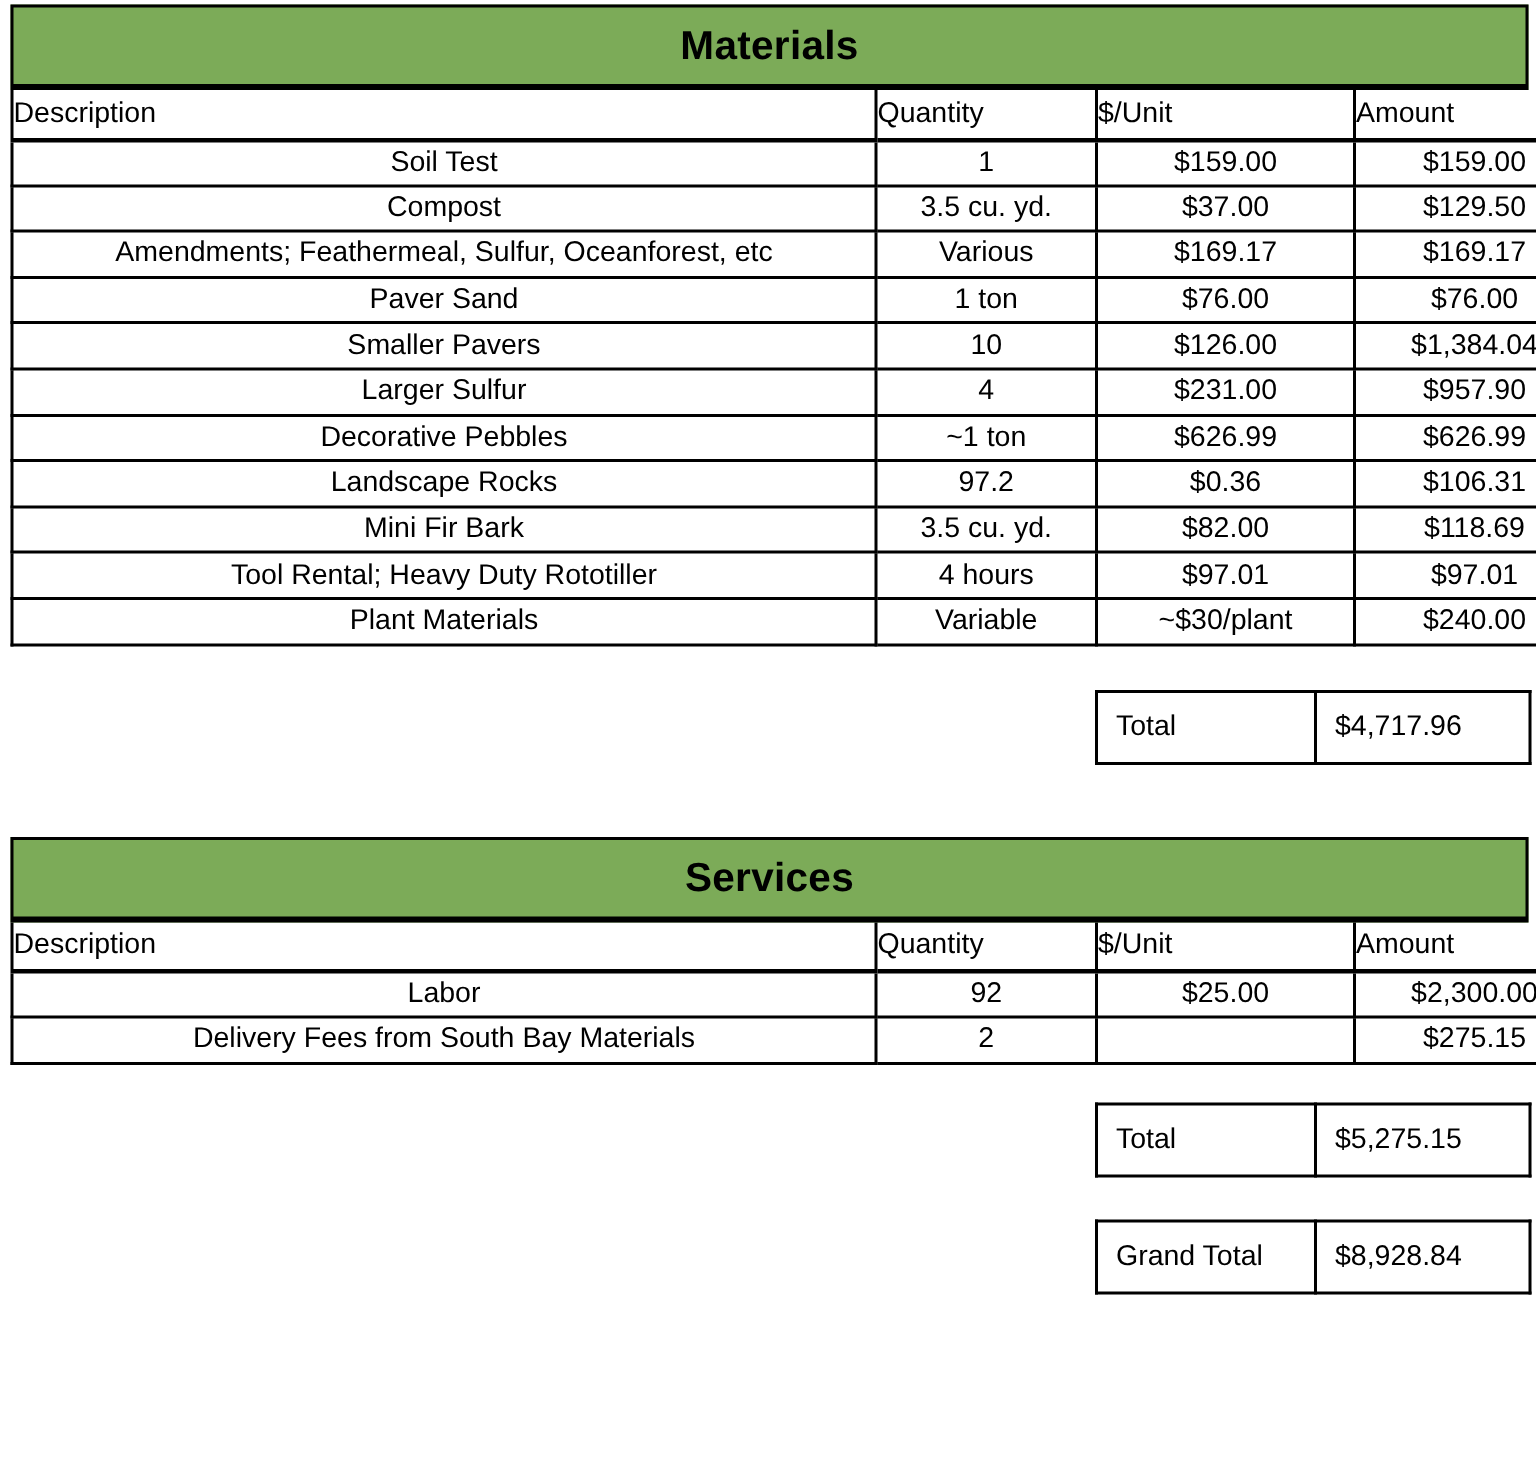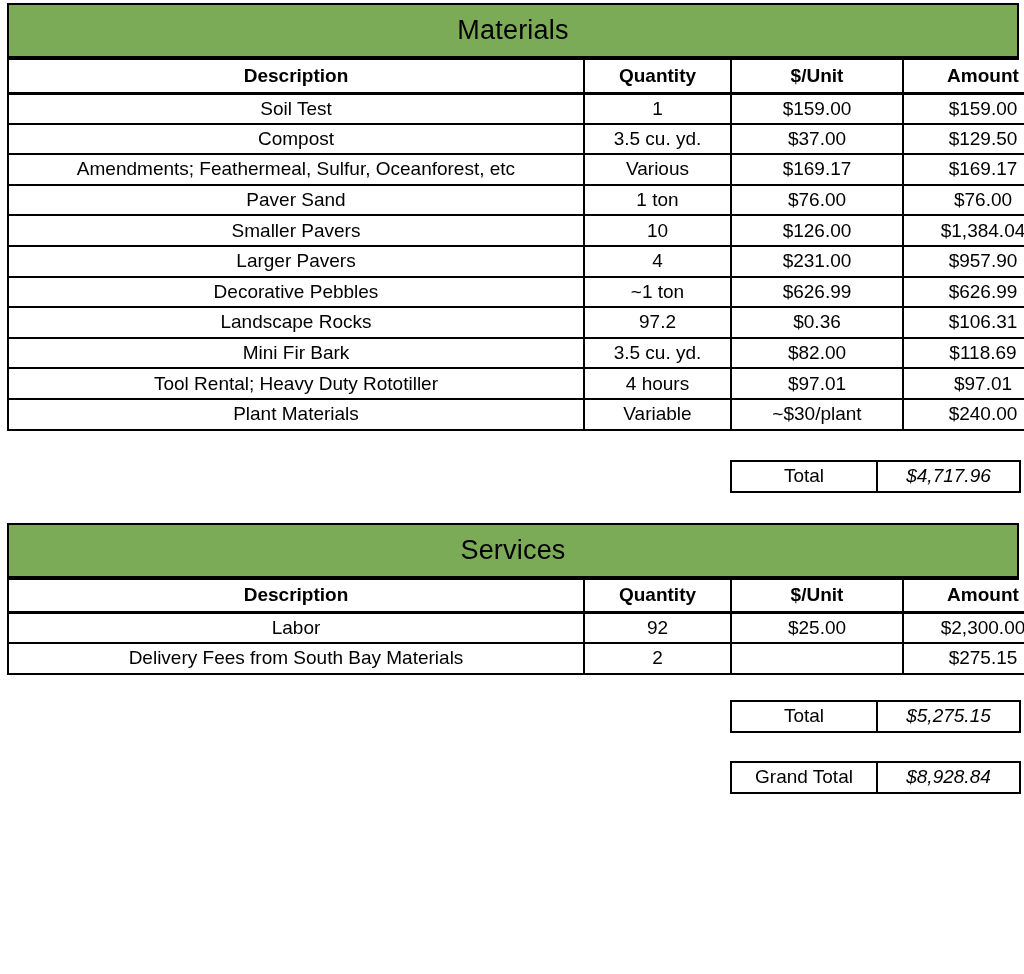--- a/index.html
+++ b/index.html
@@ -23,43 +23,43 @@
   .section-banner {
     width: 1012px;
     height: 57px;
     background: #7CAB58;
     border: 2px solid #000000;
     border-bottom-width: 4px;
     display: flex;
     align-items: center;
     justify-content: center;
     font-size: 27px;
-    font-weight: normal;
+    font-weight: bold;
     letter-spacing: 0.2px;
   }
 
   
   table.cost-table {
     border-collapse: collapse;
     table-layout: fixed;
     width: 1012px;
     font-size: 19px;
   }
   table.cost-table th,
   table.cost-table td {
     border: 2px solid #000000;
     padding: 0;
     overflow: hidden;
     white-space: nowrap;
   }
   table.cost-table tr:first-child th { border-top: 0; }
   table.cost-table th {
-    font-weight: bold;
+    font-weight: normal;
     height: 33px;
-    text-align: center;
+    text-align: left;
     border-bottom-width: 3px;
   }
   table.cost-table td {
     height: 30.6px;
     text-align: center;
   }
   .c-desc  { width: 576px; }
   td.c-desc { text-align: left; padding-left: 6px; border-radius: 15px; }
   .c-qty   { width: 147px; }
   .c-unit  { width: 172px; }
@@ -69,29 +69,29 @@
   table.total-box {
     border-collapse: collapse;
     table-layout: fixed;
     margin-left: 723px;
     width: 289px;
     font-size: 19px;
   }
   table.total-box td {
     border: 2px solid #000000;
     height: 31px;
-    text-align: center;
-    padding: 0;
+    text-align: left;
+    padding: 12px;
     white-space: nowrap;
   }
   .t-label { width: 146px; }
-  .t-value { width: 143px; font-style: italic; }
+  .t-value { width: 143px; }
 
   .mt-materials-total { margin-top: 29px; }
-  .mt-services-banner { margin-top: 30px; }
+  .mt-services-banner { margin-top: 48px; }
   .mt-services-total  { margin-top: 25px; }
   .mt-grand-total     { margin-top: 28px; }
 </style>
 </head>
 <body>
 
 <div class="sheet">
 
   <div class="section-banner">
     <span>Materials</span>
@@ -129,21 +129,21 @@
       <td class="c-unit">$76.00</td>
       <td class="c-amt">$76.00</td>
     </tr>
     <tr>
       <td class="c-desc">Smaller Pavers</td>
       <td class="c-qty">10</td>
       <td class="c-unit">$126.00</td>
       <td class="c-amt">$1,384.04</td>
     </tr>
     <tr>
-      <td class="c-desc">Larger Pavers</td>
+      <td class="c-desc">Larger Sulfur</td>
       <td class="c-qty">4</td>
       <td class="c-unit">$231.00</td>
       <td class="c-amt">$957.90</td>
     </tr>
     <tr>
       <td class="c-desc">Decorative Pebbles</td>
       <td class="c-qty">~1 ton</td>
       <td class="c-unit">$626.99</td>
       <td class="c-amt">$626.99</td>
     </tr>

